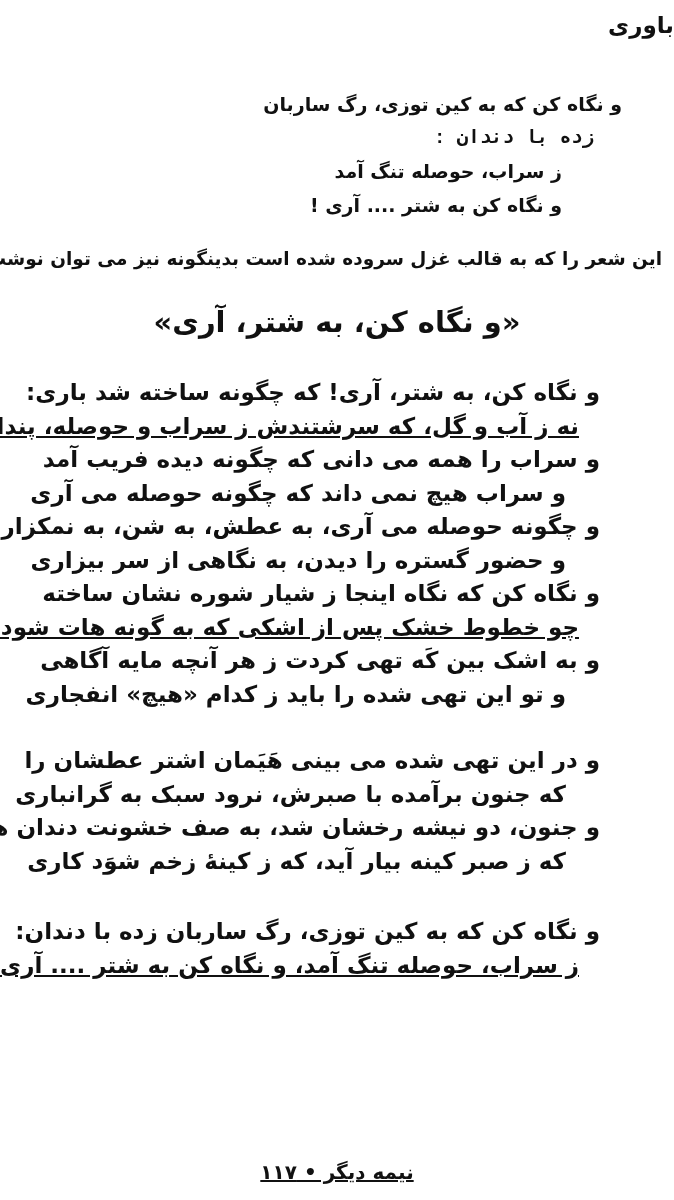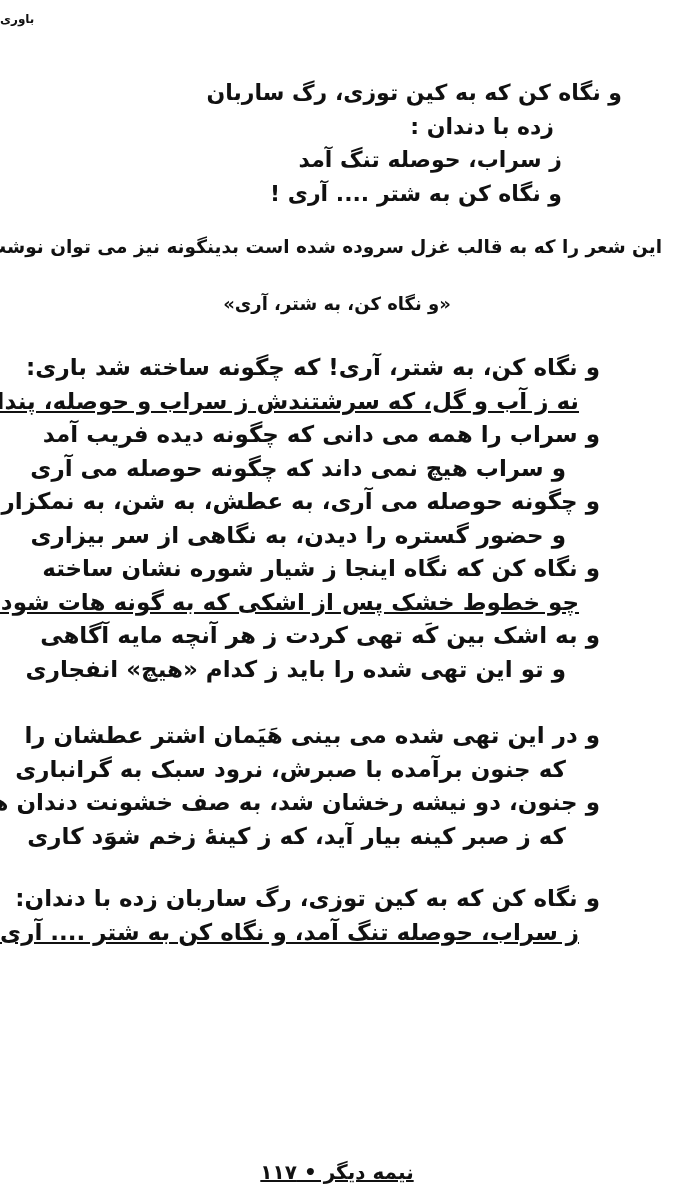--- a/index.html
+++ b/index.html
@@ -3,43 +3,43 @@
 <meta charset="utf-8">
 <style>
   html,body{margin:0;padding:0;background:#ffffff;}
   .page{
     width:674px;height:1200px;background:#ffffff;color:#111;
     direction:rtl;position:relative;overflow:hidden;
     font-family:"DejaVu Sans",sans-serif;font-weight:700;
     -webkit-font-smoothing:antialiased;
   }
   .page-header{
-    padding-top:12px;text-align:left;font-size:12px;letter-spacing:0.5px;
+    padding-top:12px;text-align:right;font-size:23px;letter-spacing:0.5px;
   }
   .intro{
     display:flex;margin-top:50px;padding-right:14px;align-items:flex-start;
   }
   .intro-label{width:122px;font-size:19px;line-height:38px;text-align:right;}
   .intro-label .label-meta{padding-right:26px;}
-  .intro-verse{margin-right:38px;font-size:22px;line-height:37px;white-space:nowrap;}
-  .iv-1{margin-right:68px;}
+  .intro-verse{margin-right:38px;font-size:19px;line-height:37px;white-space:nowrap;}
+  .iv-1{margin-right:28px;font-family:Liberation Mono, monospace;}
   .iv-2{margin-right:60px;}
   .iv-3{margin-right:60px;}
   .prose{
     margin-top:26px;padding-right:12px;padding-left:6px;
     font-size:18.5px;white-space:nowrap;
   }
   .poem-title{
-    margin-top:36px;text-align:center;font-size:18px;letter-spacing:0.5px;
+    margin-top:36px;text-align:center;font-size:29px;letter-spacing:0.5px;
   }
   .poem{padding-right:74px;font-size:23px;}
   .stanza{margin-top:36px;}
   .stanza.first{margin-top:37px;}
   .stanza.second{margin-top:33px;}
-  .stanza.third{margin-top:29px;padding-left:16px;}
+  .stanza.third{margin-top:37px;padding-left:16px;}
   .poem-line{line-height:33.5px;white-space:nowrap;}
   .ind-sm{margin-right:21px;text-decoration:underline;}
   .ind-md{margin-right:34px;padding-left:32px;}
   .page-footer{
     position:absolute;bottom:16px;left:0;right:0;
     text-align:center;font-size:20px;text-decoration:underline;
   }
 </style>
 </head>
 <body>

